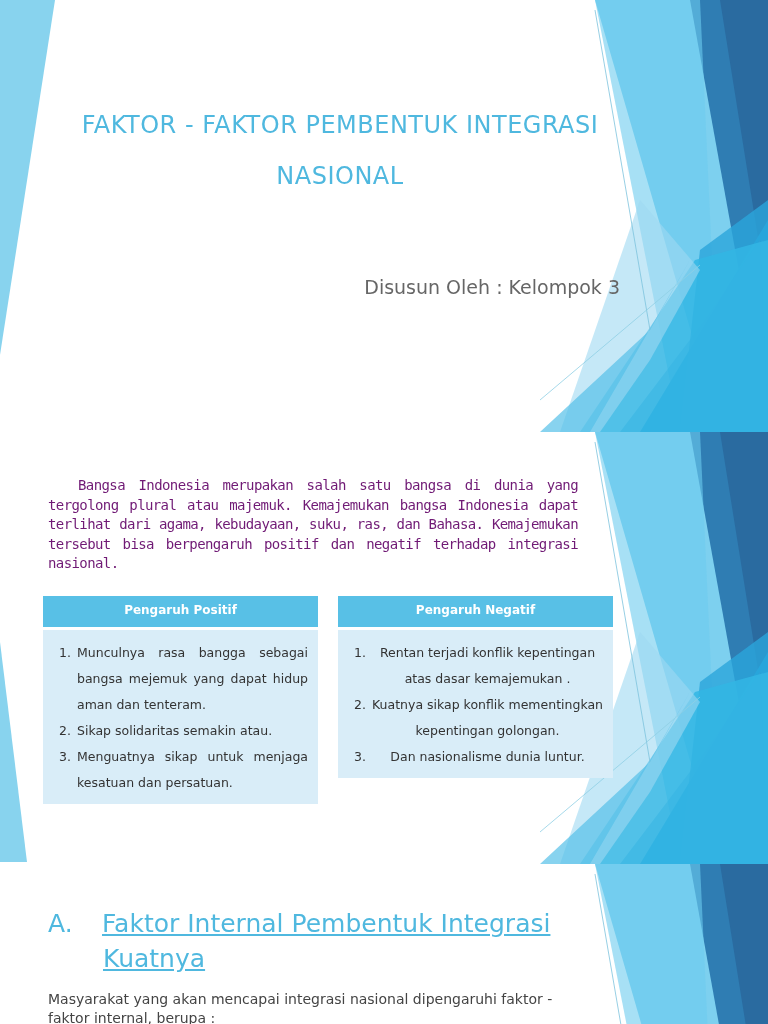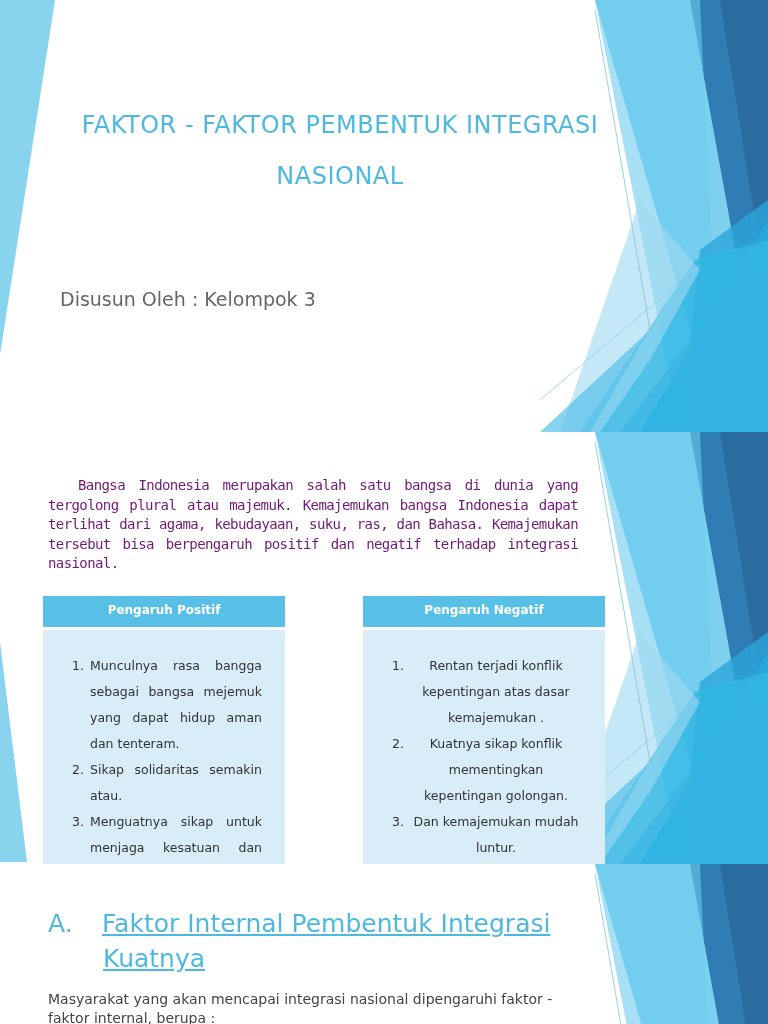--- a/index.html
+++ b/index.html
@@ -8,41 +8,41 @@
   #slide1 { top:0; height:432px; }
   #slide2 { top:432px; height:432px; }
   #slide3 { top:864px; height:160px; }
   .deco { position:absolute; left:0; top:0; width:768px; height:432px; }
   .title {
     position:absolute; left:60px; width:560px; top:100px;
     text-align:center; color:#4fb8df; font-size:24px; line-height:51px;
     letter-spacing:0.5px; font-family:"DejaVu Sans", sans-serif;
   }
   .subtitle {
-    position:absolute; left:60px; width:560px; top:288px;
-    text-align:left; color:#666; font-size:19px;
+    position:absolute; left:60px; width:560px; top:276px;
+    text-align:right; color:#666; font-size:19px;
   }
   .para {
     position:absolute; left:48px; width:530px; top:476px; top:44px;
     color:#701a75; font-size:14px; line-height:19.5px; text-align:justify;
     text-indent:30px; font-family:"DejaVu Sans Mono", monospace; letter-spacing:-0.6px;
   }
-  .tbl { position:absolute; top:164px; width:242px; }
+  .tbl { position:absolute; top:164px; width:275px; }
   .tbl-head {
     background:#58c0e6; color:#fff; text-align:center; font-weight:bold;
     font-size:12px; height:31px; line-height:28px;
   }
   .tbl-body {
     background:#d9edf8; margin-top:3px; padding:6px 6px 4px 6px;
     color:#333; font-size:12.5px; line-height:26px;
   }
-  .tbl-body ol { margin:17px; padding-left:22px; }
+  .tbl-body ol { margin:4px; padding-left:22px; }
   .tbl-body li { text-align:justify; padding-left:2px; }
   #tbl-pos { left:43px; }
-  #tbl-neg { left:363px; }
+  #tbl-neg { left:338px; }
   #tbl-neg .tbl-body li { text-align:center; }
   .h-section {
     position:absolute; left:48px; top:42px; color:#4fb8df; font-size:25px; line-height:35px; width:540px;text-decoration:underline;
   }
   .h-section .num { display:inline-block; width:54px; }
   .h-section .l2 { padding-left:55px; display:block; }
   .body3 { position:absolute; left:48px; top:126px; width:540px; color:#444; font-size:14px; line-height:19px; }
 </style>
 </head>
 <body>
@@ -92,21 +92,21 @@
       </ol>
     </div>
   </div>
 
   <div class="tbl" id="tbl-neg">
     <div class="tbl-head">Pengaruh Negatif</div>
     <div class="tbl-body">
       <ol>
         <li>Rentan terjadi konflik kepentingan atas dasar kemajemukan .</li>
         <li>Kuatnya sikap konflik mementingkan kepentingan golongan.</li>
-        <li>Dan kemajemukan mudah luntur.</li>
+        <li>Dan nasionalisme dunia luntur.</li>
       </ol>
     </div>
   </div>
 </div>
 
 <div class="slide" id="slide3">
   <svg class="deco" viewBox="0 0 768 432">
     <use href="#rightDeco"></use>
   </svg>
   <div class="h-section">

